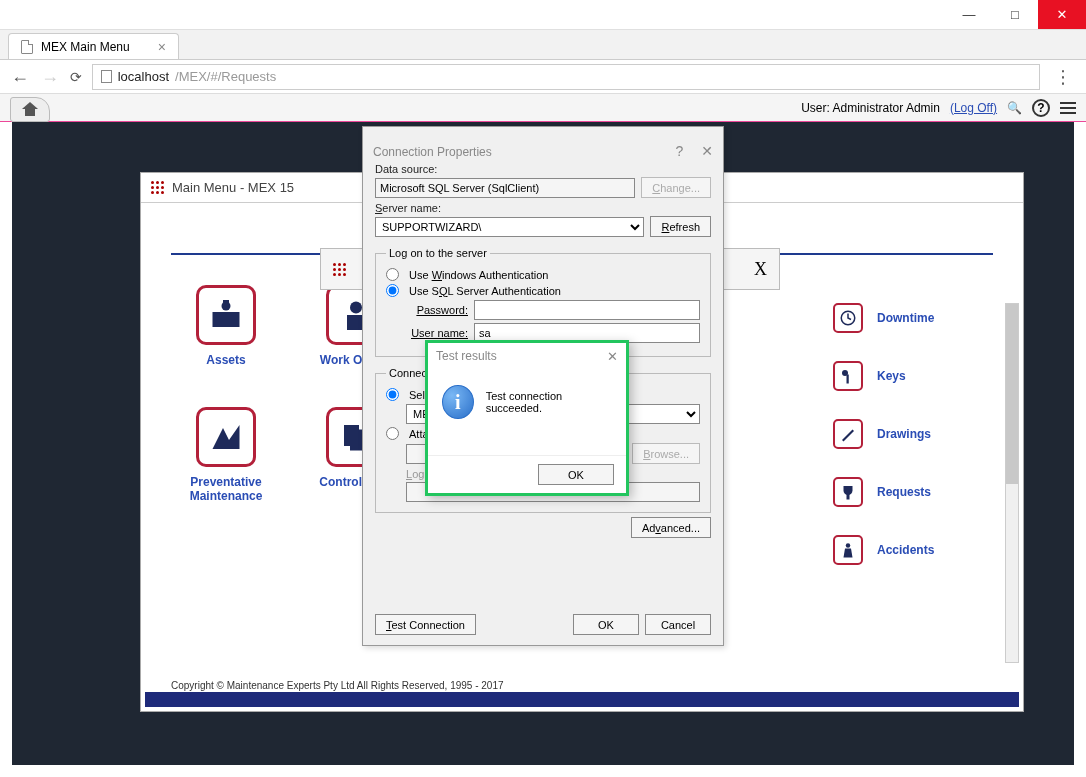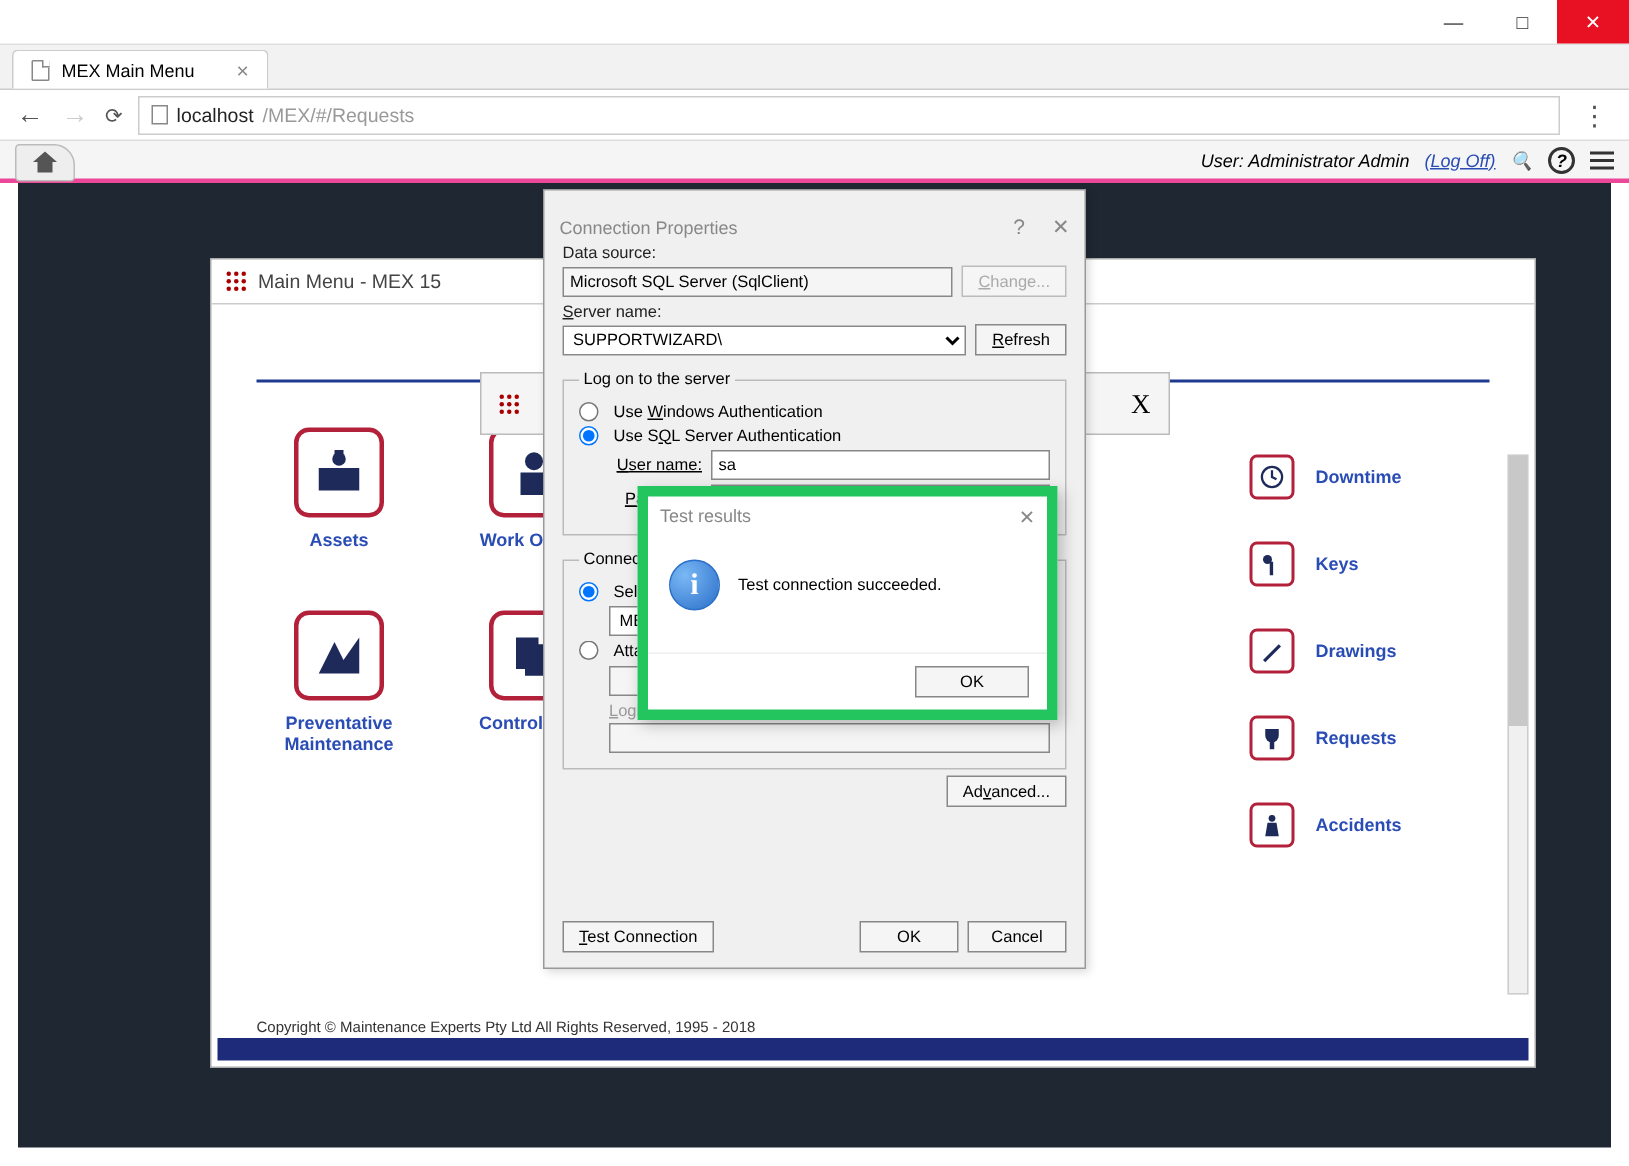--- a/index.html
+++ b/index.html
@@ -22,21 +22,21 @@
 .nav-arrow { color: #555; font-size: 18px; width: 20px; text-align: center; }
 .nav-arrow.dis { color: #ccc; }
 .reload { color: #555; font-size: 14px; }
 .urlbox { flex: 1; border: 1px solid #ccc; height: 26px; display: flex; align-items: center; padding: 0 8px; font-size: 13px; color: #333; gap: 6px; }
 .urlbox .file-ic { width: 11px; height: 13px; border: 1px solid #888; }
 .url-grey { color: #999; }
 .url-dark { color: #222; }
 .kebab { font-size: 18px; color: #555; padding: 0 4px; }
 
 
-.apphdr { height: 28px; background: #f5f5f5; border-bottom: 3px solid #ec4899; display: flex; align-items: center; padding: 0 10px; font-size: 12px; position: relative; font-style: italic; }
+.apphdr { height: 28px; background: #f5f5f5; border-bottom: 1px solid #ec4899; display: flex; align-items: center; padding: 0 10px; font-size: 12px; position: relative; }
 .home-tab { position: relative; background: #eee; border: 1px solid #bbb; width: 40px; height: 25px; border-radius: 3px 14px 3px 3px; display: flex; align-items: center; justify-content: center; margin-top: 3px; }
 .home-ic { width: 16px; height: 14px; position: relative; }
 .home-ic::before { content: ""; position: absolute; top: 0; left: 0; border-left: 8px solid transparent; border-right: 8px solid transparent; border-bottom: 7px solid #555; }
 .home-ic::after { content: ""; position: absolute; top: 6px; left: 3px; width: 10px; height: 8px; background: #555; }
 .apphdr-right { margin-left: auto; display: flex; align-items: center; gap: 10px; }
 .logoff { color: #2a4db5; text-decoration: underline; }
 .help-ic { width: 18px; height: 18px; border: 2px solid #333; border-radius: 50%; display: flex; align-items: center; justify-content: center; font-size: 12px; font-weight: bold; }
 .menu-lines { display: flex; flex-direction: column; gap: 3px; }
 .menu-lines span { width: 16px; height: 2px; background: #333; }
 
@@ -86,21 +86,21 @@
 legend { font-size: 11px; padding: 0 3px; }
 .radio-row { display: flex; align-items: center; gap: 10px; margin: 3px 0; }
 .sub-fields { margin-left: 20px; }
 .sub-fields .row { margin: 3px 0; }
 .sub-fields .lbl-inline { width: 62px; text-align: right; text-decoration: underline; }
 .conn-footer { position: absolute; bottom: 10px; left: 12px; right: 12px; display: flex; gap: 6px; }
 .conn-footer .spacer { flex: 1; }
 .adv-row { text-align: right; margin: 4px 12px 0 0; }
 
 
-.popup { position: absolute; top: 324px; left: 425px; width: 280px; height: 156px; background: #fff; border: 7px solid #22c55e; box-shadow: 3px 3px 10px rgba(0,0,0,0.25); font-size: 11px; }
+.popup { position: absolute; top: 340px; left: 425px; width: 204px; height: 156px; background: #fff; border: 3px solid #22c55e; box-shadow: 3px 3px 10px rgba(0,0,0,0.25); font-size: 11px; }
 .popup-title { height: 26px; display: flex; align-items: center; padding: 0 8px; color: #888; font-size: 12px; }
 .popup-title .pc { margin-left: auto; color: #888; font-size: 13px; }
 .popup-body { display: flex; align-items: center; gap: 12px; padding: 16px 14px; }
 .info-ic { width: 34px; height: 34px; border-radius: 50%; background: radial-gradient(circle at 30% 30%, #7ab8f5, #2a6fc9); display: flex; align-items: center; justify-content: center; color: #fff; font-weight: bold; font-family: serif; font-size: 20px; border: 1px solid #2a6fc9; }
 .popup-footer { text-align: right; padding: 8px 12px; border-top: 1px solid #eee; position: absolute; bottom: 0; left: 0; right: 0; }
 .popup-footer .btn { width: 76px; }
 
 
 .u { text-decoration: underline; }
 </style>
@@ -252,21 +252,21 @@
               <path d="M8 10 h8 l2 12 h-12 Z"></path>
             </svg>
           </div>
         <span class="side-label">Accidents</span>
       </div>
     </div>
 
     <div class="scrollbar">
         <div class="scrollthumb"></div>
       </div>
-    <div class="copyright">Copyright © Maintenance Experts Pty Ltd All Rights Reserved, 1995 - 2018</div>
+    <div class="copyright">Copyright © Maintenance Experts Pty Ltd All Rights Reserved, 1995 - 2017</div>
     <div class="bluebar"></div>
   </div>
 </div>
 
 <div class="subdlg">
   <span class="dots">
       <i></i>
       <i></i>
       <i></i>
       <i></i>
@@ -307,26 +307,26 @@
       <label class="radio-row">
         <input type="radio" name="auth" style=""> 
           <span>Use <span class="u">W</span>indows Authentication</span>
       </label>
       <label class="radio-row">
         <input type="radio" name="auth" checked="" style=""> 
           <span>Use S<span class="u">Q</span>L Server Authentication</span>
       </label>
       <div class="sub-fields">
         <div class="row">
+          <span class="lbl-inline"><span class="u">P</span>assword:</span>
+          <input class="txt" type="password" style="flex: 1 1 0%;" value="">
+        </div>
+        <div class="row">
           <span class="lbl-inline"><span class="u">U</span>ser name:</span>
           <input class="txt" style="flex: 1 1 0%;" value="sa">
-        </div>
-        <div class="row">
-          <span class="lbl-inline"><span class="u">P</span>assword:</span>
-          <input class="txt" type="password" style="flex: 1 1 0%;" value="">
         </div>
       </div>
     </fieldset>
 
     <fieldset>
       <legend>Connect to a database</legend>
       <label class="radio-row">
         <input type="radio" name="db" checked="" style=""> 
           <span>Select or enter a <span class="u">d</span>atabase name:</span>
       </label>

